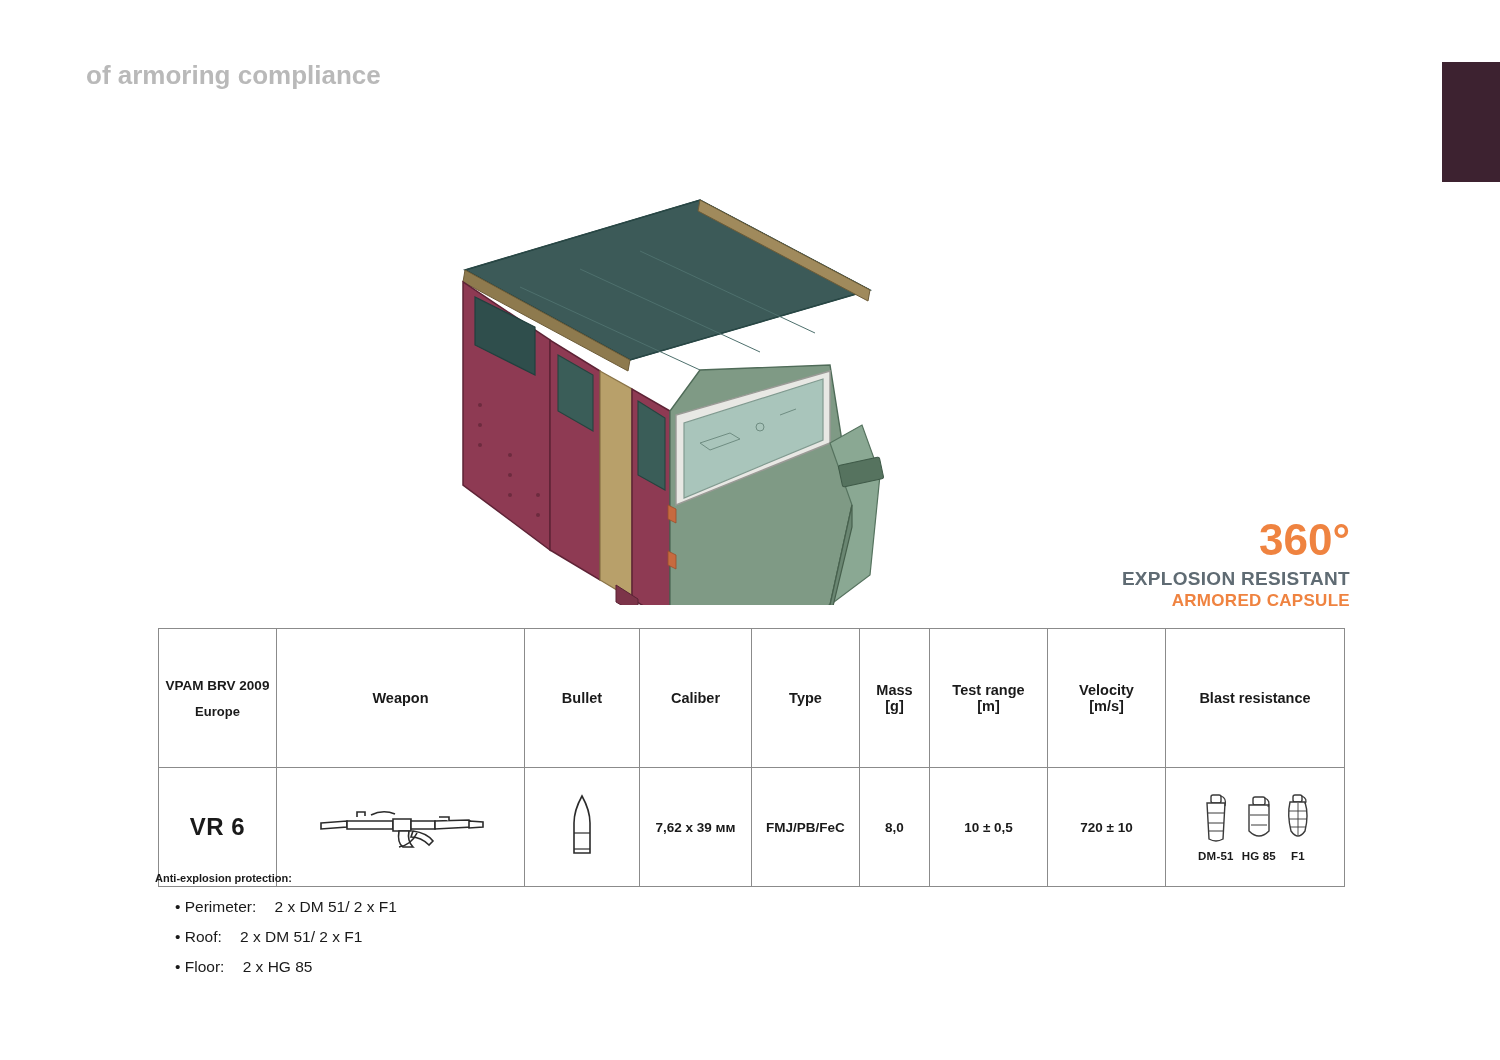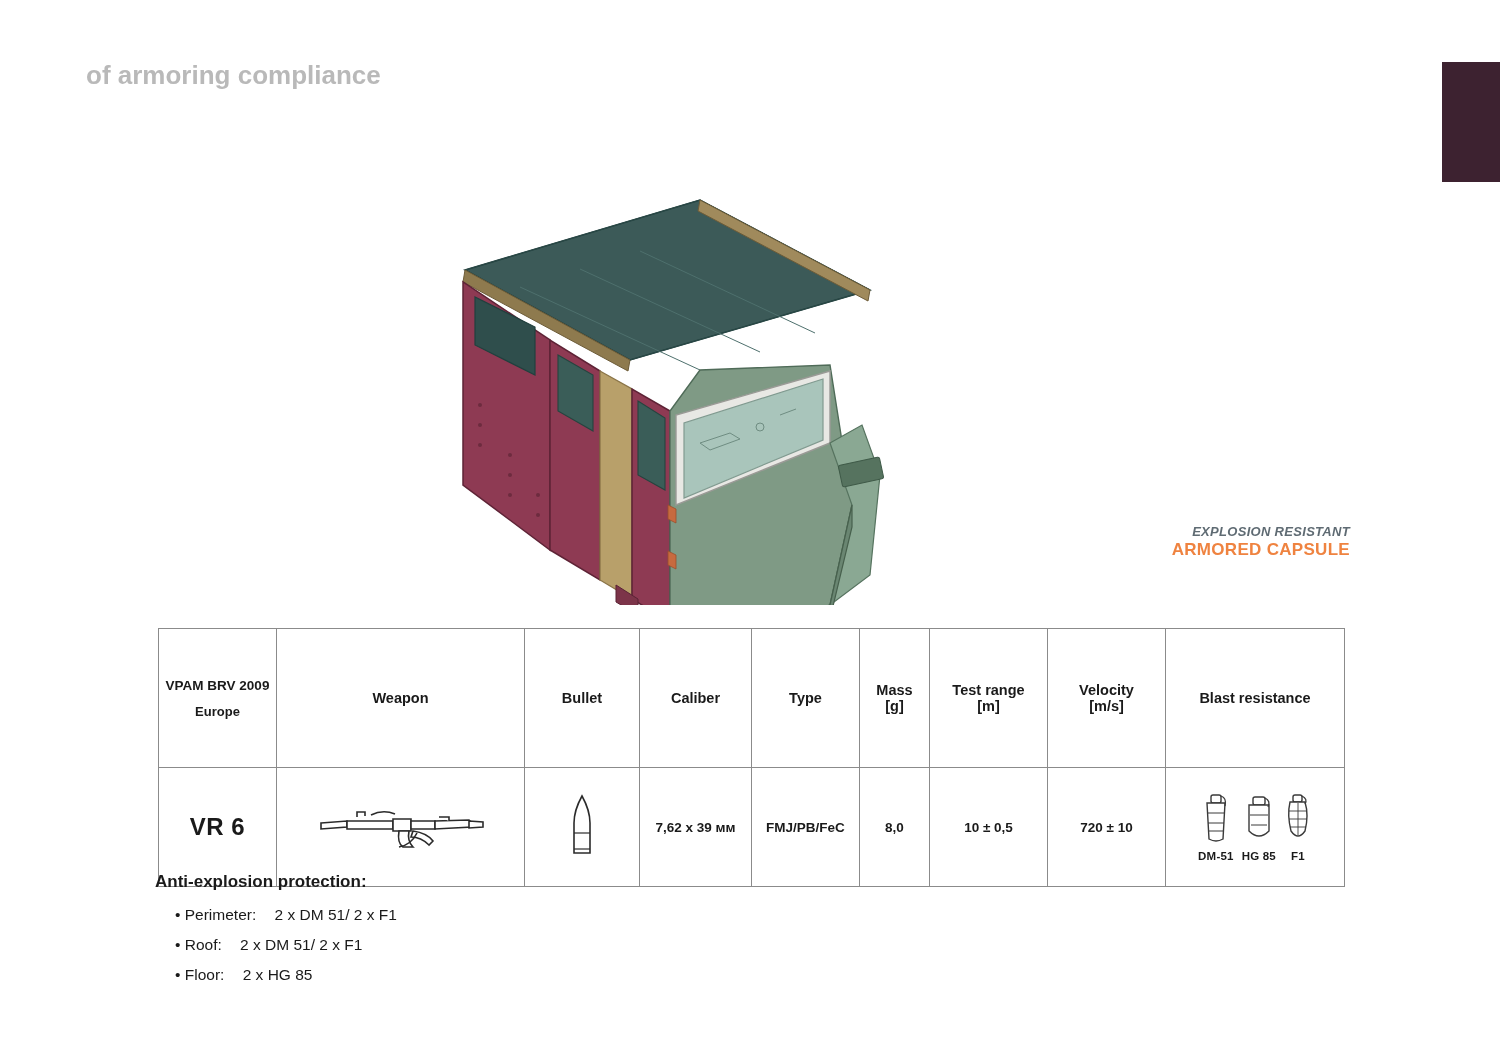--- a/index.html
+++ b/index.html
@@ -66,26 +66,25 @@
     text-align: right;
   }
   .badge-360 .num {
     font-size: 44px;
     font-weight: bold;
     color: #ef8340;
     line-height: 1;
     margin: 0;
   }
   .badge-360 .l1 {
-    font-size: 13px;
+    font-size: 19px;
     font-weight: bold;
     color: #5f6b73;
     letter-spacing: 0.3px;
     margin-top: 6px;
-    font-style: italic;
   }
   .badge-360 .l2 {
     font-size: 17px;
     font-weight: bold;
     color: #ef8340;
     letter-spacing: 0.3px;
     margin-top: 1px;
   }
 
   
@@ -144,21 +143,21 @@
     letter-spacing: 0.2px;
   }
 
   
   .footer {
     position: absolute;
     left: 155px;
     top: 872px;
   }
   .footer h3 {
-    font-size: 17px;
+    font-size: 11px;
     font-weight: bold;
     color: #1a1a1a;
     margin: 0 0 14px 0;
   }
   .footer ul {
     list-style: none;
     margin: 12px;
     padding: 0;
   }
   .footer li {
@@ -234,20 +233,21 @@
 
     <polygon points="300,470 330,486 360,474 330,459" fill="#5d7a66" stroke="#44604c" stroke-width="1"></polygon>
     <polygon points="216,410 238,424 238,440 216,427" fill="#7c3449" stroke="#5a2335" stroke-width="1"></polygon>
 
     <polygon points="268,330 276,334 276,348 268,344" fill="#c76a3f" stroke="#9b4f2c" stroke-width="0.8"></polygon>
     <polygon points="268,376 276,380 276,394 268,390" fill="#c76a3f" stroke="#9b4f2c" stroke-width="0.8"></polygon>
   </svg>
 </div>
 
 <div class="badge-360">
+  <div class="num">360°</div>
   <div class="l1">EXPLOSION RESISTANT</div>
   <div class="l2">ARMORED CAPSULE</div>
 </div>
 
 <table class="spec-table">
   <colgroup>
     <col class="col-std">
       <col class="col-wea">
       <col class="col-bul">
       <col class="col-cal">

